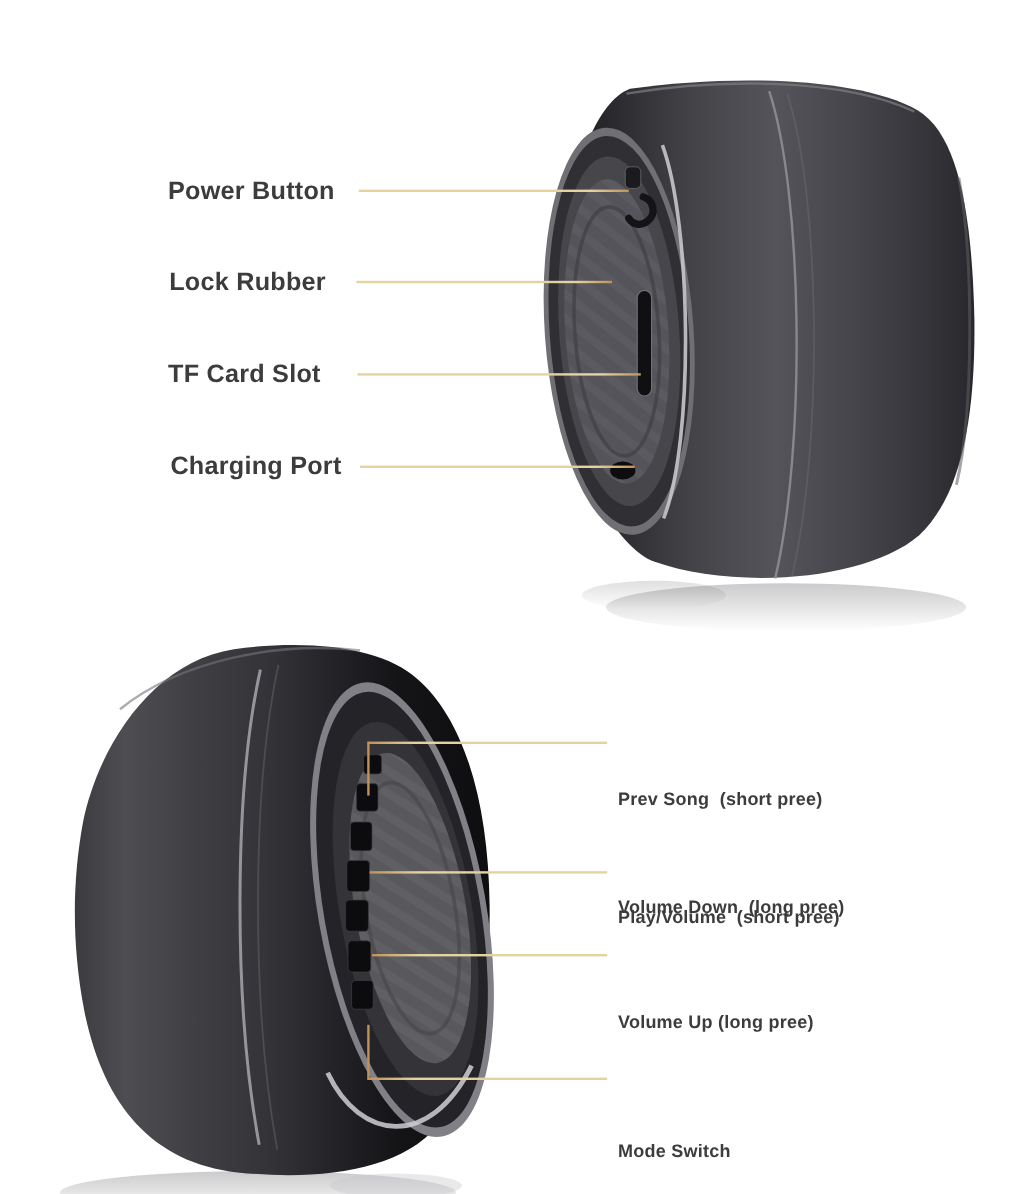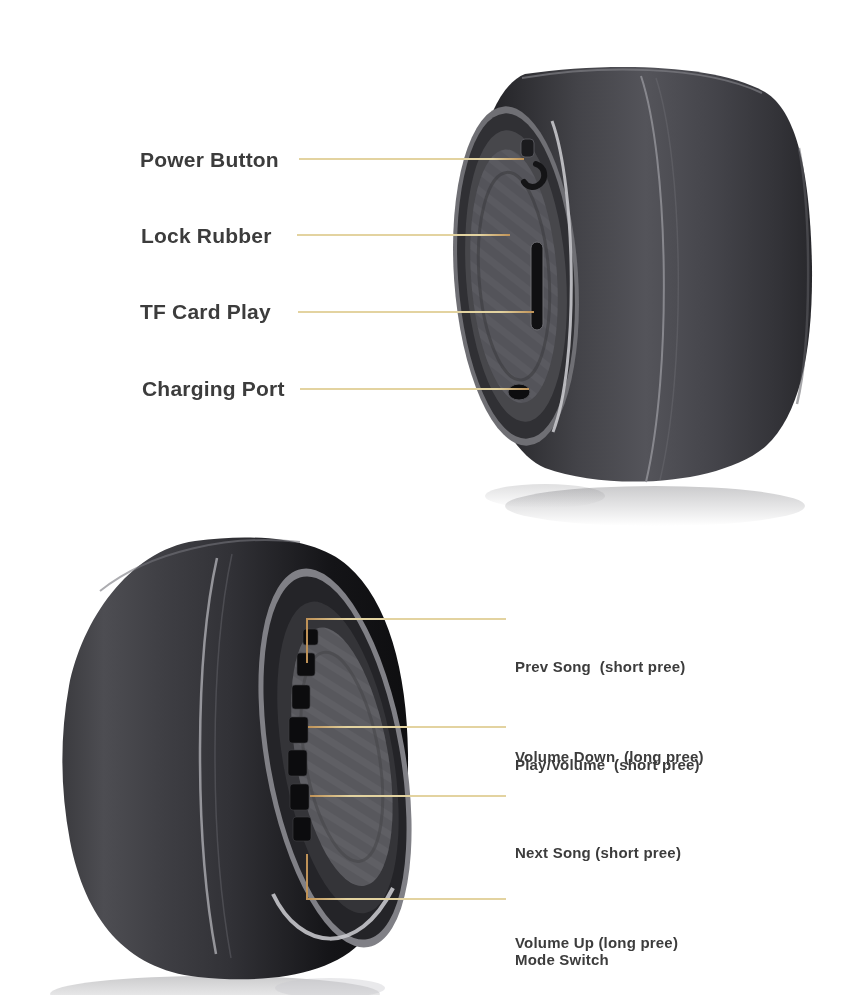--- a/index.html
+++ b/index.html
@@ -112,21 +112,21 @@
 
   <div>
     <div class="label top-lbl" style="left:140px;top:112px;">Power Button</div>
     <div class="hline top-line" style="left:299px;top:122px;width:225px;"></div>
   </div>
   <div>
     <div class="label top-lbl" style="left:141px;top:188px;">Lock Rubber</div>
     <div class="hline top-line" style="left:297px;top:198px;width:213px;"></div>
   </div>
   <div>
-    <div class="label top-lbl" style="left:140px;top:264px;">TF Card Play</div>
+    <div class="label top-lbl" style="left:140px;top:264px;">TF Card Slot</div>
     <div class="hline top-line" style="left:298px;top:275px;width:236px;"></div>
   </div>
   <div>
     <div class="label top-lbl" style="left:142px;top:341px;">Charging Port</div>
     <div class="hline top-line" style="left:300px;top:352px;width:229px;"></div>
   </div>
 
   <div>
     <div class="vline" style="left:306px;top:582px;height:45px;"></div>
     <div class="hline bot-line" style="left:307px;top:582px;width:199px;"></div>
@@ -139,21 +139,20 @@
   <div>
     <div class="hline bot-line" style="left:308px;top:690px;width:198px;"></div>
     <div class="label bot-lbl" style="left:515px;top:654px;">
       <div>Play/Volume  (short pree)</div>
     </div>
   </div>
 
   <div>
     <div class="hline bot-line" style="left:310px;top:759px;width:196px;"></div>
     <div class="label bot-lbl" style="left:515px;top:742px;">
-      <div>Next Song (short pree)</div>
       <div>Volume Up (long pree)</div>
     </div>
   </div>
 
   <div>
     <div class="vline" style="left:306px;top:818px;height:46px;"></div>
     <div class="hline bot-line" style="left:307px;top:862px;width:199px;"></div>
     <div class="label bot-lbl" style="left:515px;top:849px;">
       <div>Mode Switch</div>
     </div>

